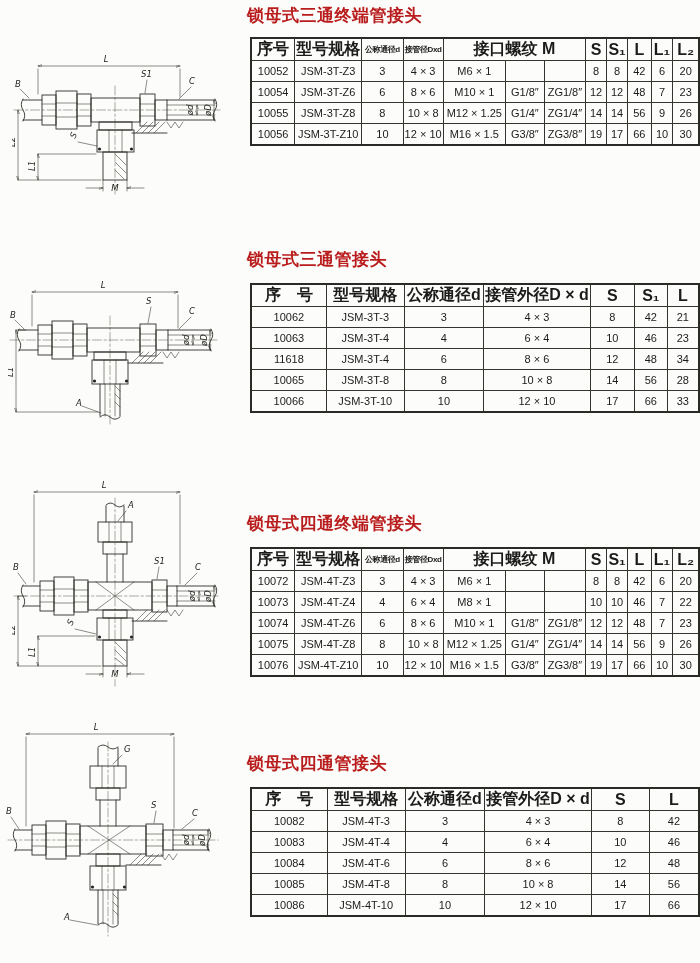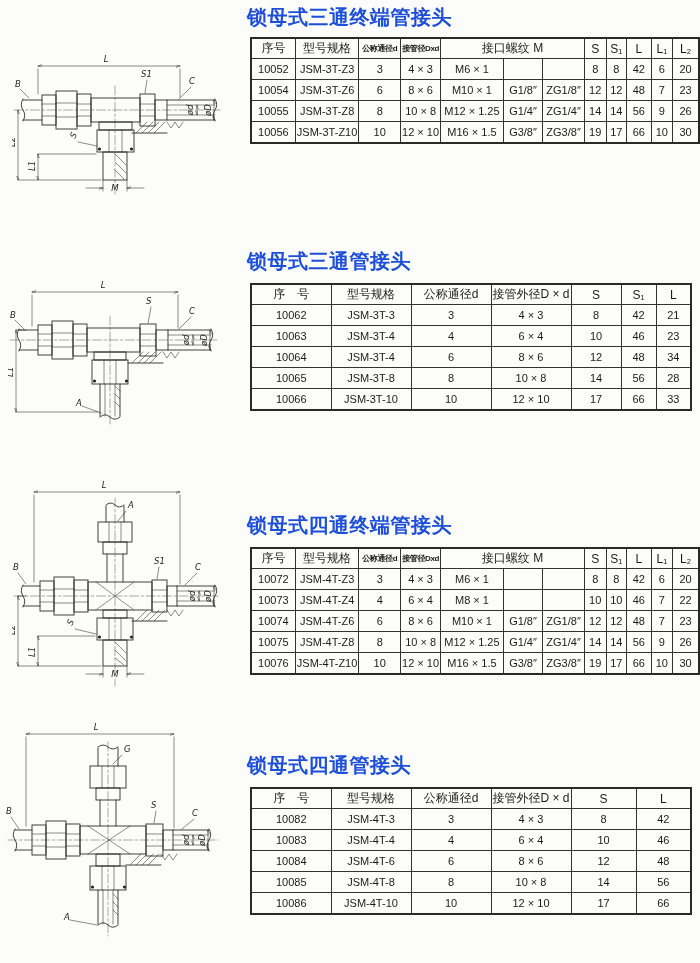--- a/index.html
+++ b/index.html
@@ -2,32 +2,32 @@
 <html><head>
 <meta charset="utf-8">
 <style>
   html,body{margin:0;padding:0;}
   body{
     width:700px;height:963px;position:relative;overflow:hidden;
     background:#fcfcfa;color:#1d1d1b;
     font-family:"Liberation Sans","DejaVu Sans",sans-serif;
   }
   .section-title{
-    position:absolute;left:247px;font-size:20px;font-weight:bold;color:#1d4ed8;
+    position:absolute;left:247px;font-size:17px;font-weight:bold;color:#b91c1c;
     letter-spacing:.5px;white-space:nowrap;
   }
   table.spec{
     position:absolute;left:250px;border-collapse:collapse;table-layout:fixed;
     border:2px solid #2a2a27;background:transparent;
   }
   table.spec th,table.spec td{
     border:1px solid #34342f;text-align:center;vertical-align:middle;
     padding:0 1px;white-space:nowrap;color:#1b1b19;
   }
-  table.spec th{height:19px;font-size:12px;font-weight:normal;}
+  table.spec th{height:19px;font-size:16px;font-weight:bold;}
   table.spec th.small-head{font-size:8px;letter-spacing:-.4px;font-weight:bold;}
   table.spec td{height:20px;font-size:11px;}
   table.t2 td,table.t4 td{height:20px;}
   svg.dwg{position:absolute;}
   svg.dwg line,svg.dwg path,svg.dwg rect{stroke:#2e2e2a;stroke-width:.9;fill:none;stroke-linecap:round;}
   svg.dwg .thin{stroke-width:.55;}
   svg.dwg .dim{stroke-width:.55;}
   svg.dwg .cl{stroke-width:.5;stroke:#55554f;stroke-dasharray:9 2.5 2.5 2.5;}
   svg.dwg text{font:italic 8.5px "DejaVu Sans",sans-serif;fill:#232320;stroke:none;}
   svg.dwg .dot{fill:#232320;stroke:none;}
@@ -235,21 +235,21 @@
       <tr>
         <td>10063</td>
         <td>JSM-3T-4</td>
         <td>4</td>
         <td>6 × 4</td>
         <td>10</td>
         <td>46</td>
         <td>23</td>
       </tr>
       <tr>
-        <td>10064</td>
+        <td>11618</td>
         <td>JSM-3T-4</td>
         <td>6</td>
         <td>8 × 6</td>
         <td>12</td>
         <td>48</td>
         <td>34</td>
       </tr>
       <tr>
         <td>10065</td>
         <td>JSM-3T-8</td>

